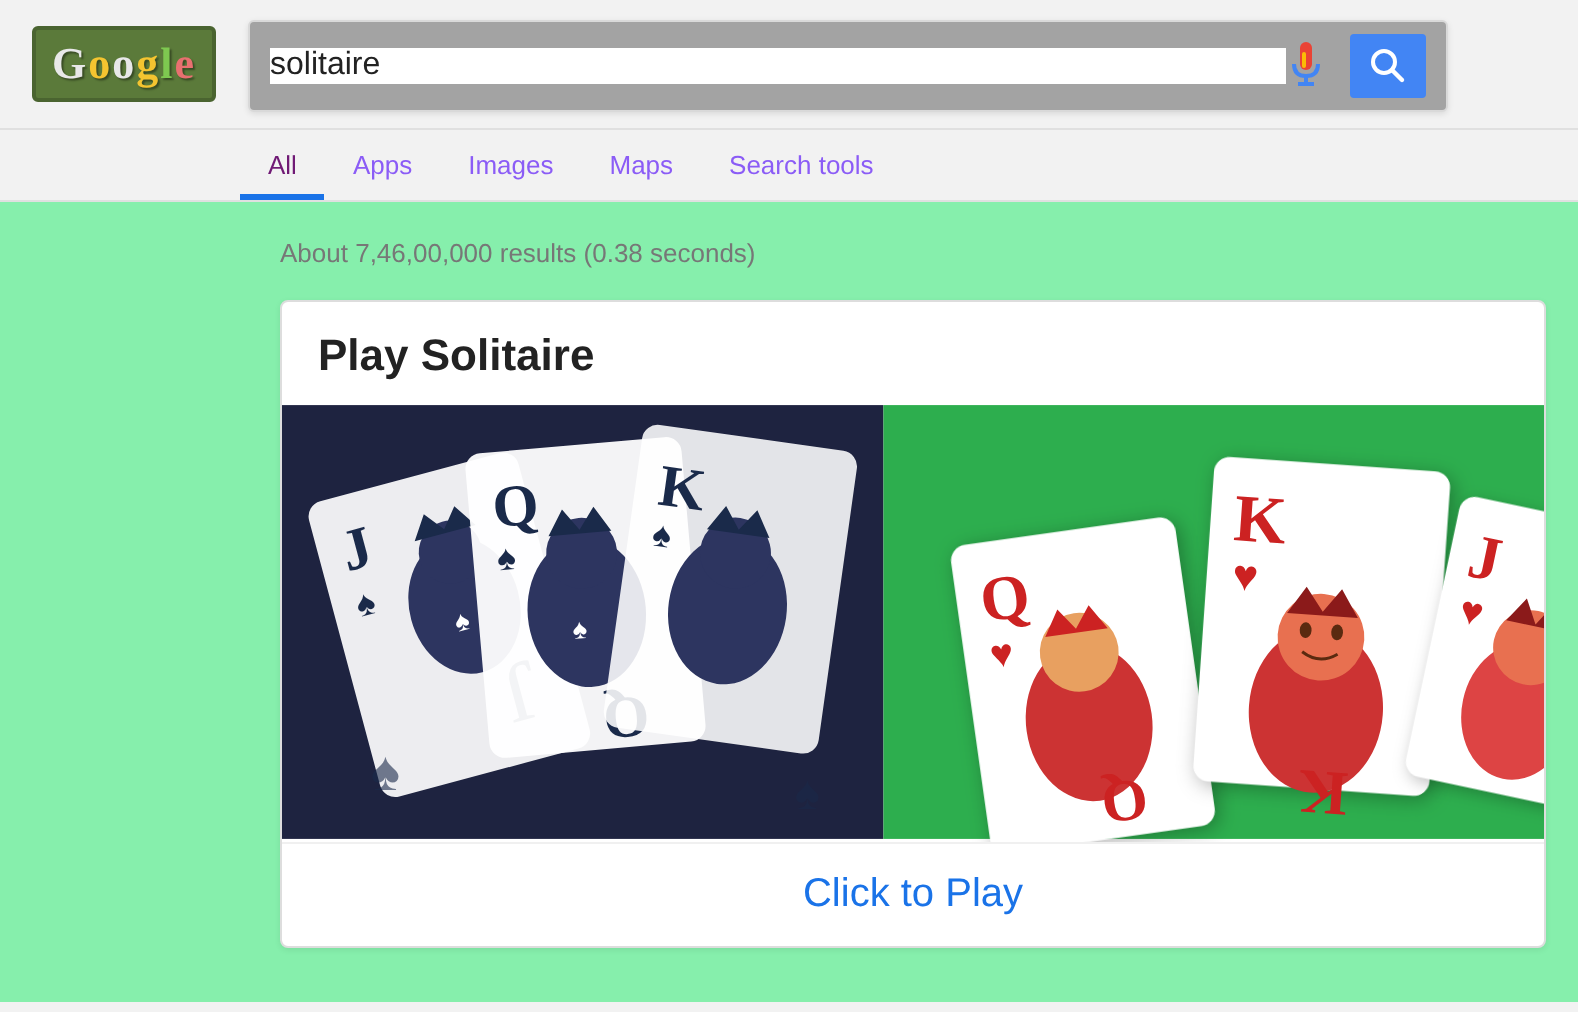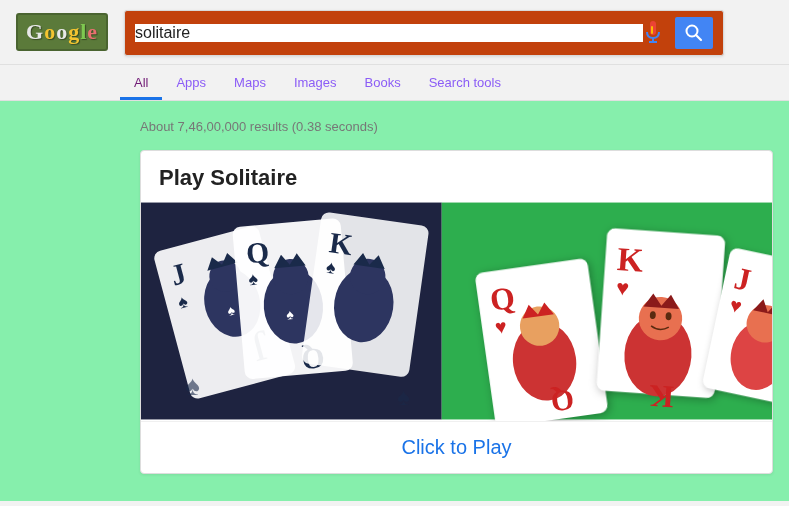--- a/index.html
+++ b/index.html
@@ -41,21 +41,21 @@
       flex-direction: column;
       flex: 1;
       max-width: 600px;
     }
 
     .search-bar {
       display: flex;
       align-items: center;
       border: 1px solid #d9d9d9;
       border-radius: 3px;
-      background: #c2410c;
+      background: #a3a3a3;
       box-shadow: 0 1px 3px rgba(0,0,0,0.1);
       padding: 6px 10px;
       margin-bottom: 8px;
     }
 
     .search-input {
       border: none;
       outline: none;
       font-size: 16px;
       flex: 1;
@@ -208,27 +208,24 @@
 </div>
 
 <div class="nav-tabs">
   <a class="nav-tab active">
     <span>All</span>
   </a>
   <a class="nav-tab">
     <span>Apps</span>
   </a>
   <a class="nav-tab">
+    <span>Images</span>
+  </a>
+  <a class="nav-tab">
     <span>Maps</span>
-  </a>
-  <a class="nav-tab">
-    <span>Images</span>
-  </a>
-  <a class="nav-tab">
-    <span>Books</span>
   </a>
   <a class="nav-tab">
     <span>Search tools</span>
   </a>
 </div>
 
 <div class="main">
   <div class="results-count">About 7,46,00,000 results (0.38 seconds)</div>
 
   <div class="solitaire-card">

